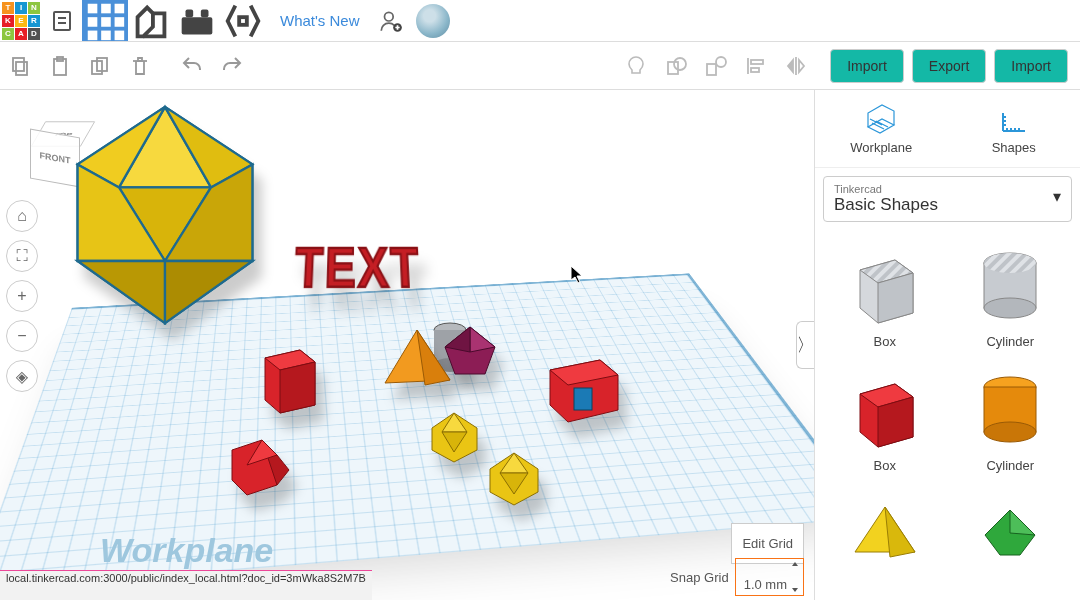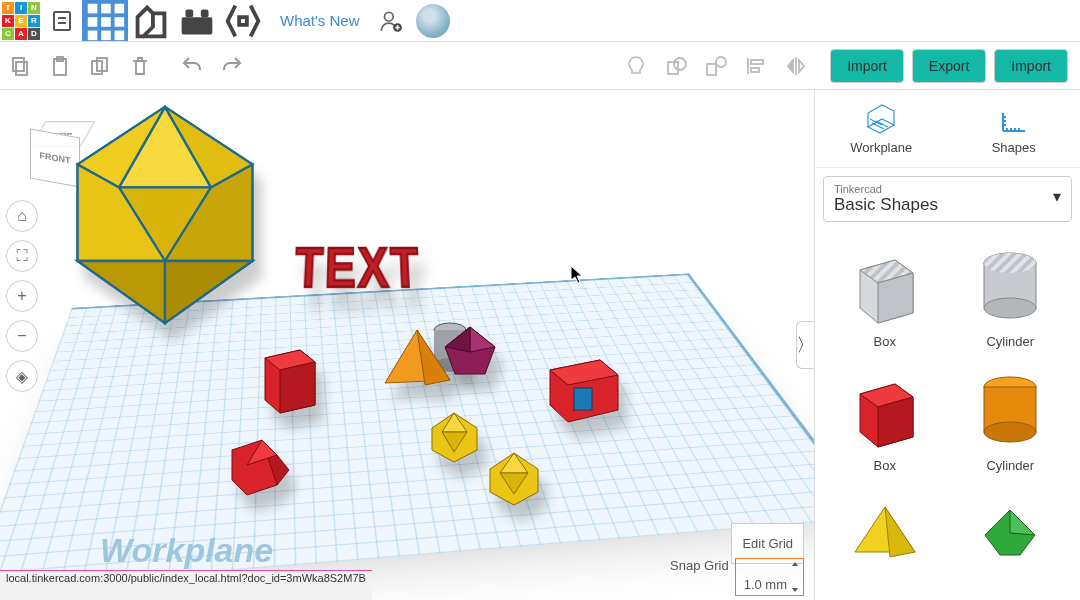--- a/index.html
+++ b/index.html
@@ -93,21 +93,21 @@
   .red-cube2 { left:217px; top:335px;}
   .orange-pyr { left:380px; top:235px;}
   .purple-poly { left:440px; top:232px;}
   .cylinder-small { left:430px; top:230px;}
   .red-block { left:540px; top:260px;}
   .yellow-ico-1 { left:427px; top:320px;}
   .yellow-ico-2 { left:485px; top:360px;}
 
   
   .editgrid { position:absolute; right:10px; bottom:36px; border:1px solid #ccc; background:#fff; padding:12px 10px; font-size:13px; color:#555; cursor:pointer;}
-  .snapgrid { position:absolute; right:10px; bottom:4px; display:flex; gap:6px; font-size:13px; color:#555;}
+  .snapgrid { position:absolute; right:10px; bottom:4px; display:flex; align-items:center; gap:6px; font-size:13px; color:#555;}
   .snap-select { border:1px solid #f97316; padding:18px 16px 3px 8px; font-size:13px; cursor:pointer; position:relative;}
   .snap-select::after { content:""; position:absolute; right:5px; top:3px; border-left:3px solid transparent; border-right:3px solid transparent; border-bottom:4px solid #555;}
   .snap-select::before { content:""; position:absolute; right:5px; bottom:3px; border-left:3px solid transparent; border-right:3px solid transparent; border-top:4px solid #555;}
 
   .collapse-handle { position:absolute; right:0; top:50%; transform:translateY(-50%); width:18px; height:48px; border:1px solid #ccc; border-right:none; border-radius: 6px 0 0 6px; background:#fff; display:flex; align-items:center; justify-content:center; font-size:18px; cursor:pointer;}
 
   .statusbar { position:absolute; left:0; bottom:0; height:30px; font-size:11px; background:#f2f2f2; border-top:1px solid #ec4899; padding: 1px 6px; color:#333;}
 
   .cursor { position:absolute; left:570px; top:175px; width:14px; height:20px; pointer-events:none;}
 </style>

